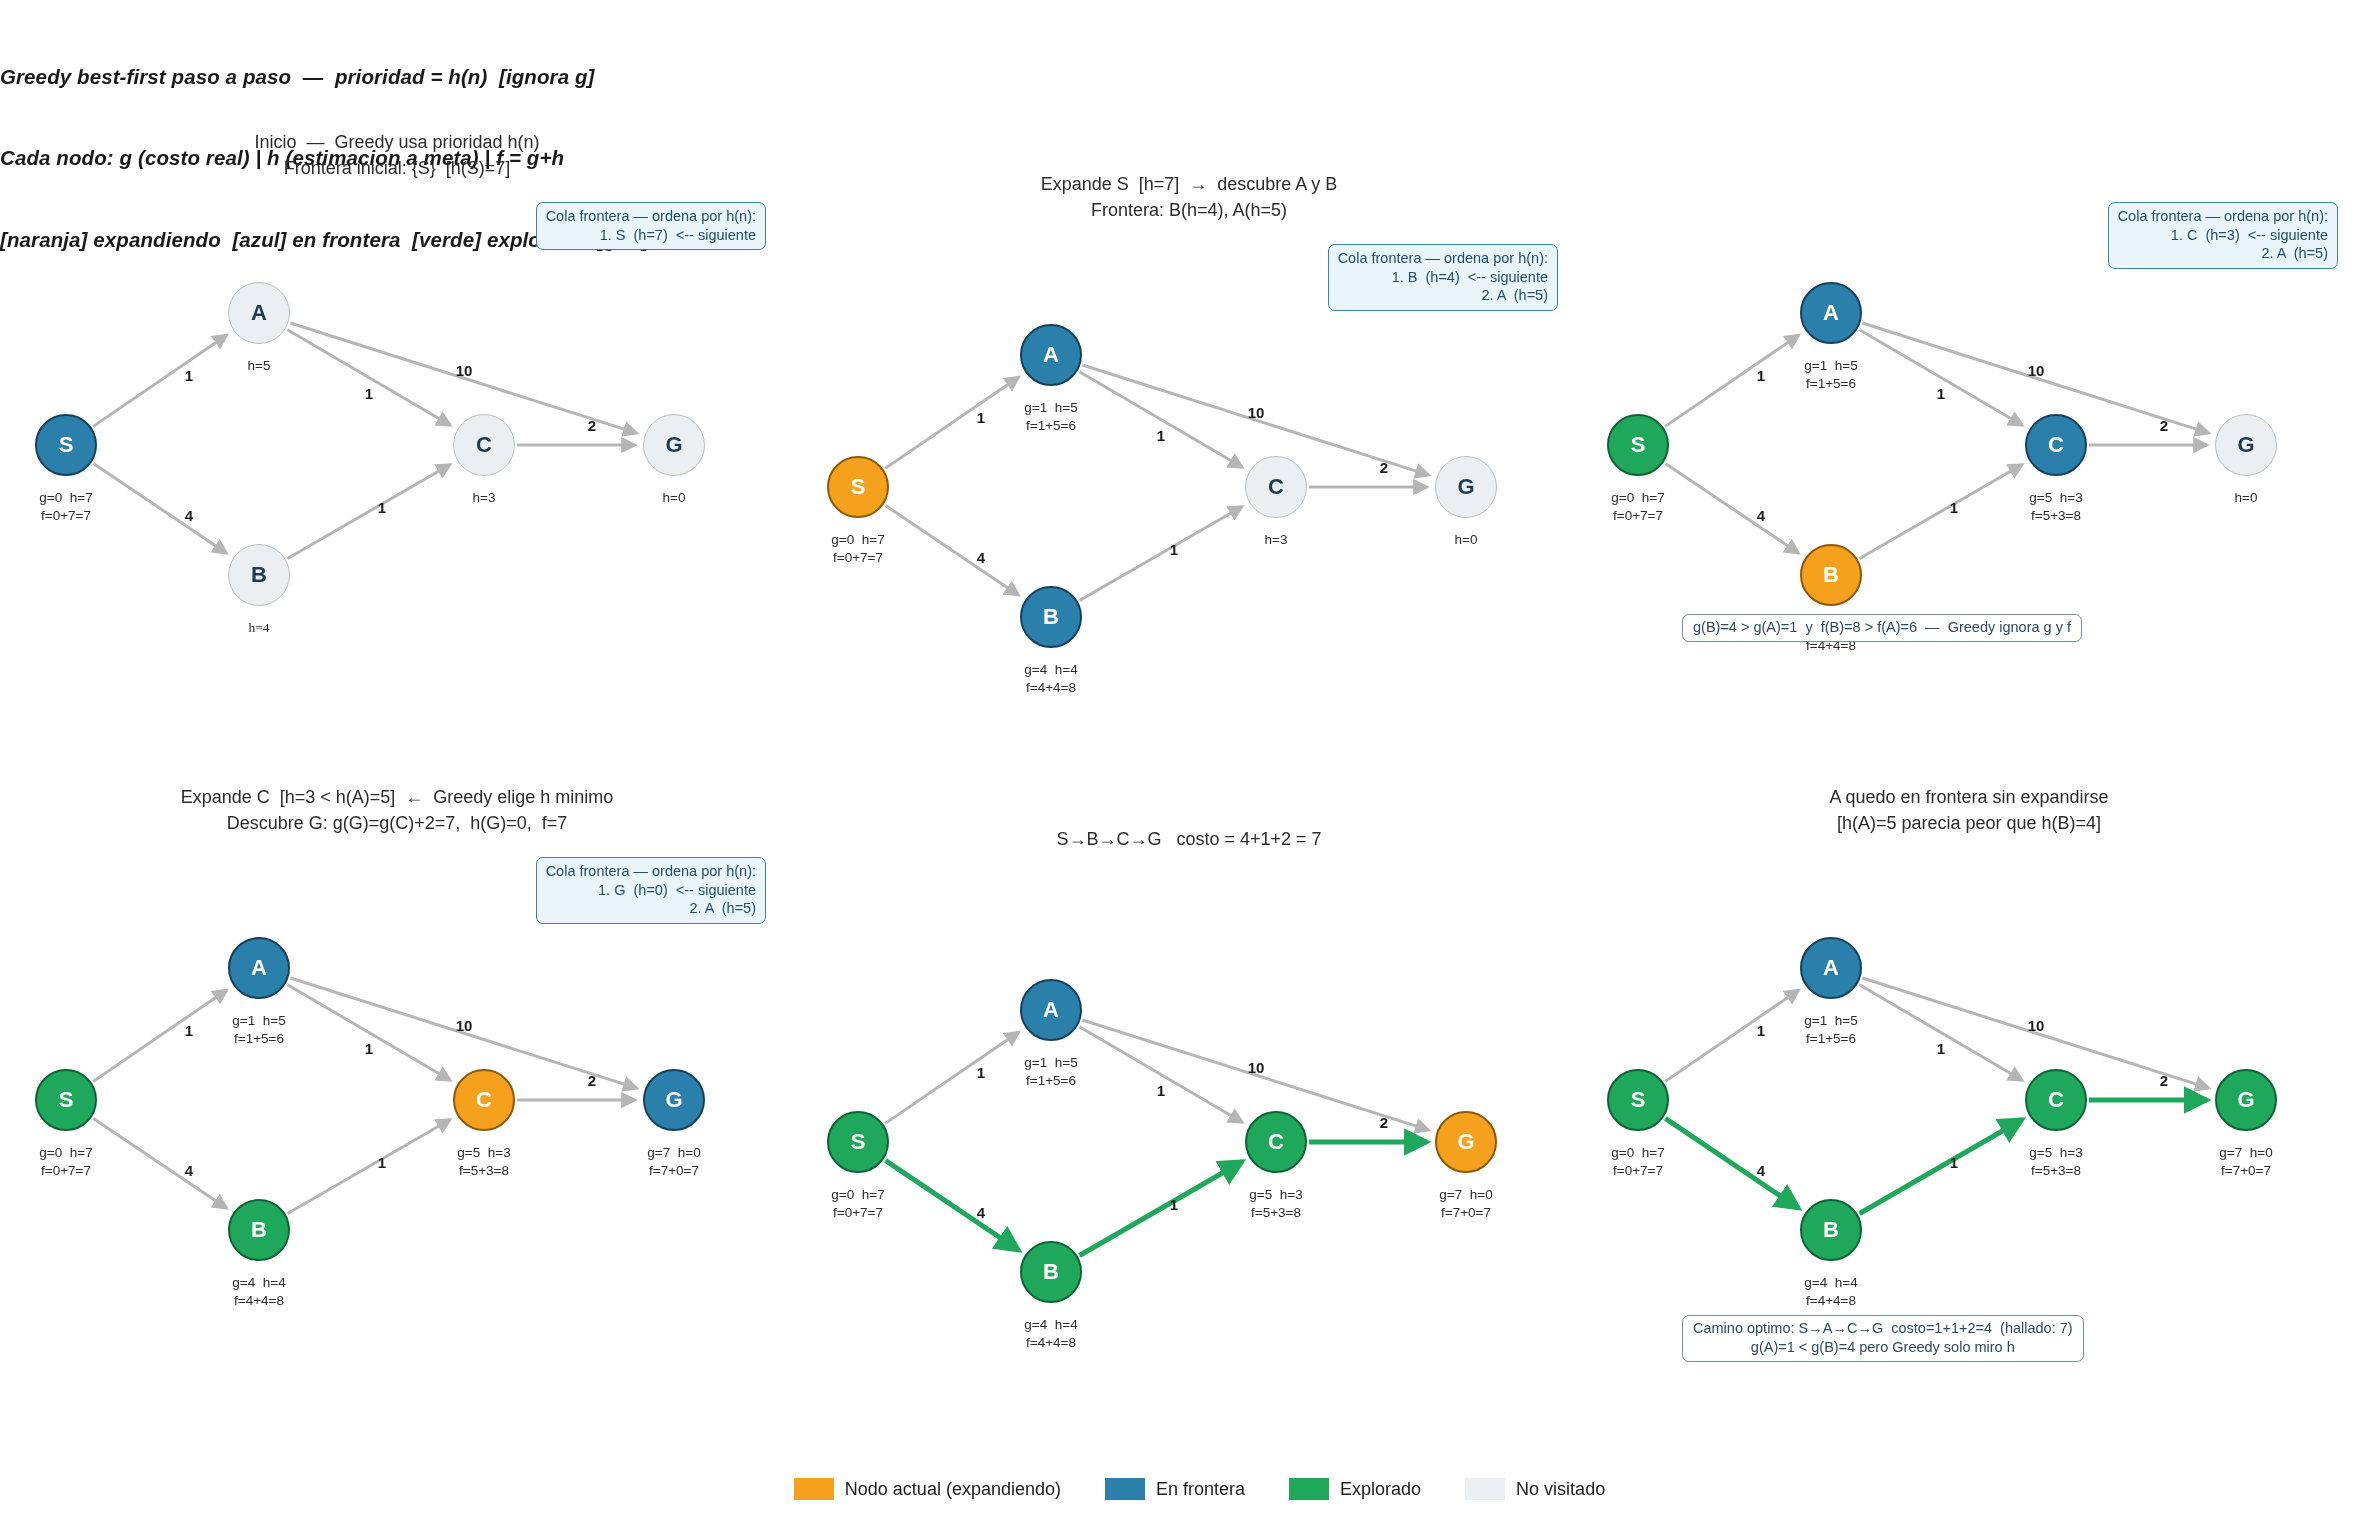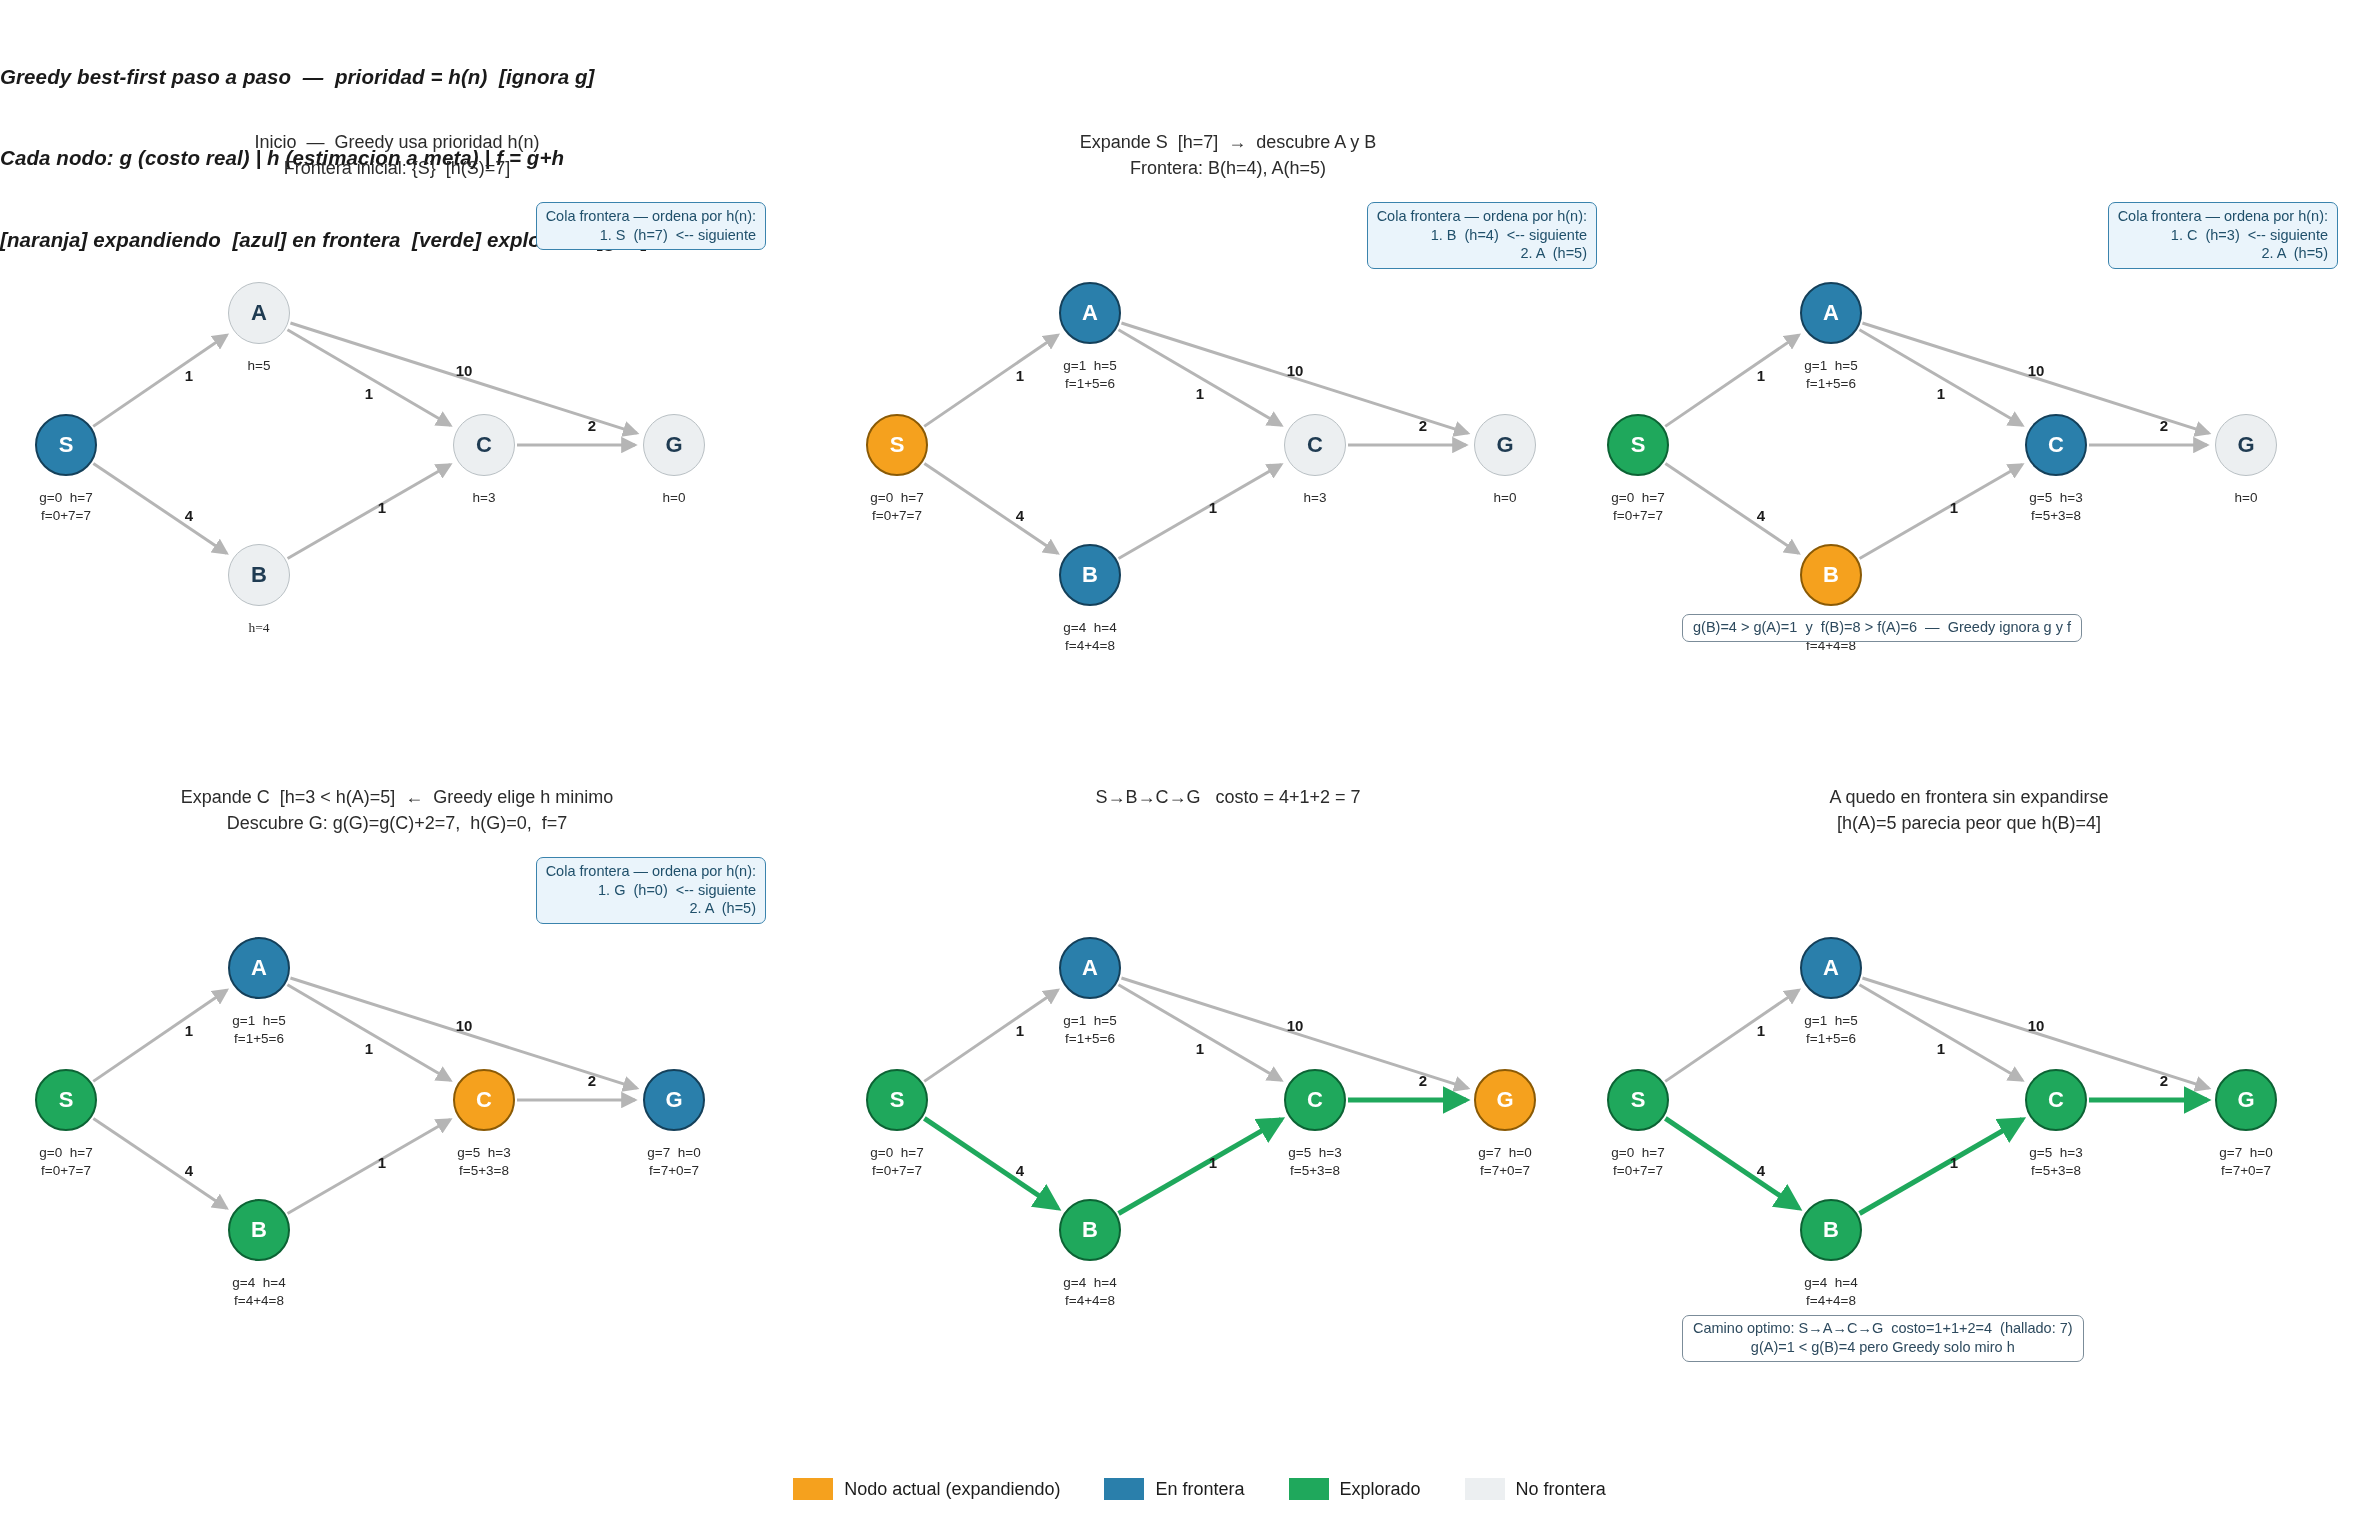--- a/index.html
+++ b/index.html
@@ -32,21 +32,21 @@
 
   
   .panel {
     position: absolute;
     width: 766px;
     height: 640px;
   }
   .panel.r0 { top: 130px; }
   .panel.r1 { top: 785px; }
   .panel.c0 { left: 14px; }
-  .panel.c1 { left: 845px; }
+  .panel.c1 { left: 806px; margin-top: 42px; }
   .panel.c2 { left: 1586px; }
 
   .panel-title {
     position: absolute;
     top: 0; left: 0; width: 100%;
     text-align: center;
     font-size: 18px;
     line-height: 1.42;
     color: #2b2b2b;
     white-space: pre;
@@ -414,17 +414,17 @@
       <div class="legend-item">
         <div class="legend-swatch" style="background: rgb(42, 127, 171);"></div>
         <div class="legend-text">En frontera</div>
       </div>
       <div class="legend-item">
         <div class="legend-swatch" style="background: rgb(31, 168, 92);"></div>
         <div class="legend-text">Explorado</div>
       </div>
       <div class="legend-item">
         <div class="legend-swatch" style="background: rgb(236, 239, 241);"></div>
-        <div class="legend-text">No frontera</div>
+        <div class="legend-text">No visitado</div>
       </div>
     </div>
 
 </div>
 
 </body></html>

